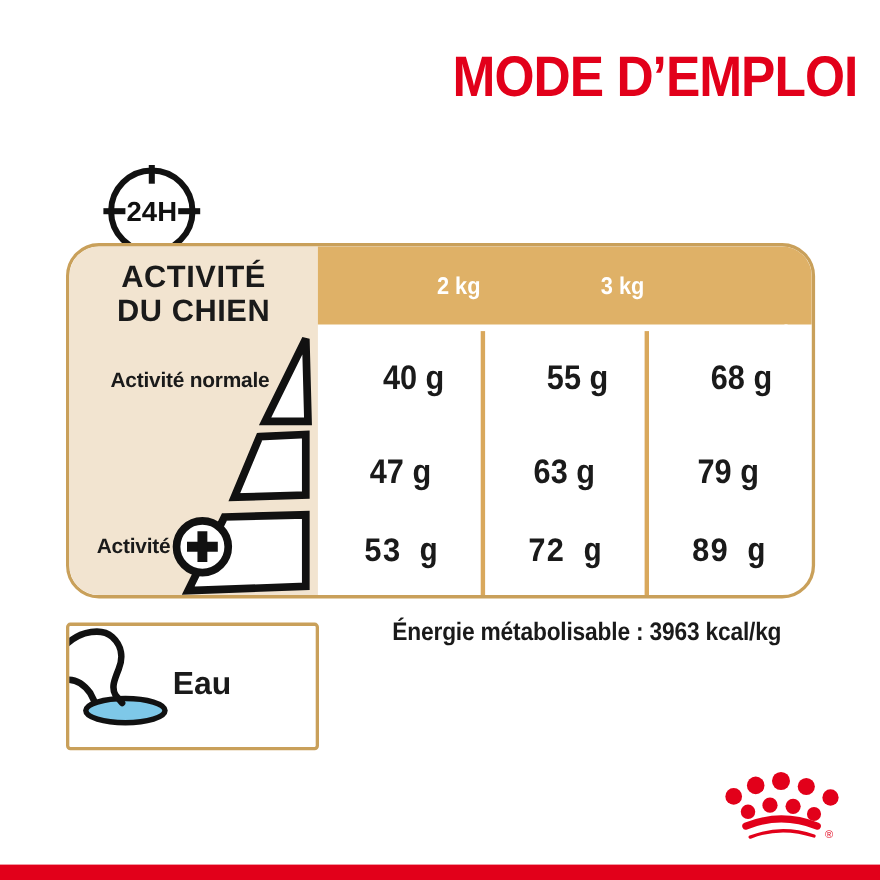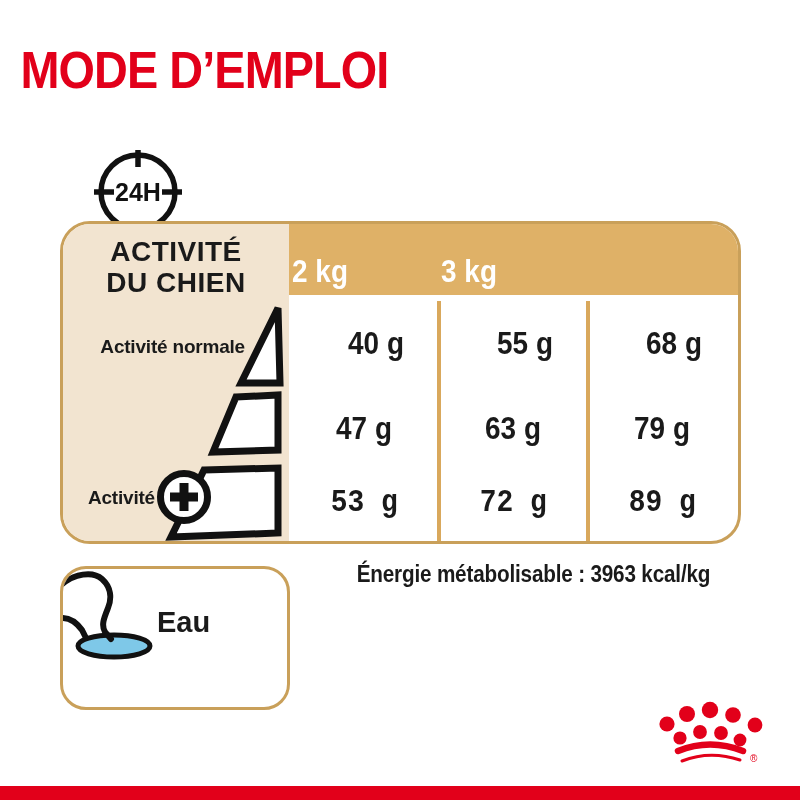--- a/index.html
+++ b/index.html
@@ -5,38 +5,38 @@
   html,body{margin:0;padding:0;background:#fff;}
   *{box-sizing:border-box;}
   .canvas{
     position:relative;width:800px;height:800px;background:#fff;overflow:hidden;
     font-family:"Liberation Sans","DejaVu Sans",sans-serif;color:#1a1a1a;
   }
   .squish{display:inline-block;transform:scaleX(0.9);transform-origin:center;}
 
   
   .title{
-    position:absolute;left:0;top:40px;width:800px;text-align:left;
+    position:absolute;left:0;top:40px;width:800px;text-align:right;
     font-size:52px;font-weight:800;letter-spacing:-1px;color:#E2001A;
   }
 
   
   .clock{position:absolute;left:92px;top:146px;width:92px;height:92px;z-index:1;}
   .clock svg{overflow:visible;}
 
   
   .ftable{
     position:absolute;left:60px;top:221px;width:681px;height:323px;
     border:3px solid #C9A05A;border-radius:30px;background:#fff;overflow:hidden;z-index:2;
   }
   .leftcol{position:absolute;left:0;top:0;width:226px;height:100%;background:#F2E4D0;}
   .tanhead{position:absolute;left:226px;top:0;right:0;height:71px;background:#DFB167;}
   .colhead{
-    position:absolute;top:12px;height:71px;width:150px;display:flex;align-items:center;justify-content:flex-start;
-    font-size:31px;font-weight:800;color:#fff;
+    position:absolute;top:0;height:71px;width:150px;display:flex;align-items:center;justify-content:flex-end;
+    font-size:22px;font-weight:800;color:#fff;
   }
   .ch0{left:226px;} .ch1{left:375px;} .ch2{left:524px;margin-top:44px;}
   .divider{position:absolute;top:77px;height:240px;width:3.5px;background:#D9A85C;}
   .dv0{left:374px;} .dv1{left:523px;}
   .rowhead{
     position:absolute;left:0;top:12px;width:226px;text-align:center;
     font-size:28px;font-weight:800;line-height:1.12;letter-spacing:.5px;
   }
   .cellval{
     position:absolute;width:150px;height:40px;display:flex;align-items:center;justify-content:center;
@@ -52,22 +52,22 @@
   .ramp{position:absolute;left:84px;top:78px;width:143px;height:240px;}
   .ramp svg{overflow:visible;}
 
   
   .energy{
     position:absolute;right:70px;top:561px;font-size:23px;font-weight:700;letter-spacing:-0.2px;
   }
 
   
   .eaubox{
-    position:absolute;left:60px;top:566px;width:230px;height:144px;
-    border:3px solid #C9A05A;border-radius:26px;background:#fff;overflow:hidden;
+    position:absolute;left:60px;top:566px;width:230px;height:116px;
+    border:3px solid #C9A05A;border-radius:4px;background:#fff;overflow:hidden;
   }
   .eaubox svg{position:absolute;left:-3px;top:-3px;}
   .eaulabel{position:absolute;left:94px;top:37px;font-size:29px;font-weight:800;}
 
   
   .brand{position:absolute;left:654px;top:690px;width:136px;height:90px;}
 
   
   .redstrip{position:absolute;left:0;top:786px;width:800px;height:14px;background:#E2001A;}
 </style>

